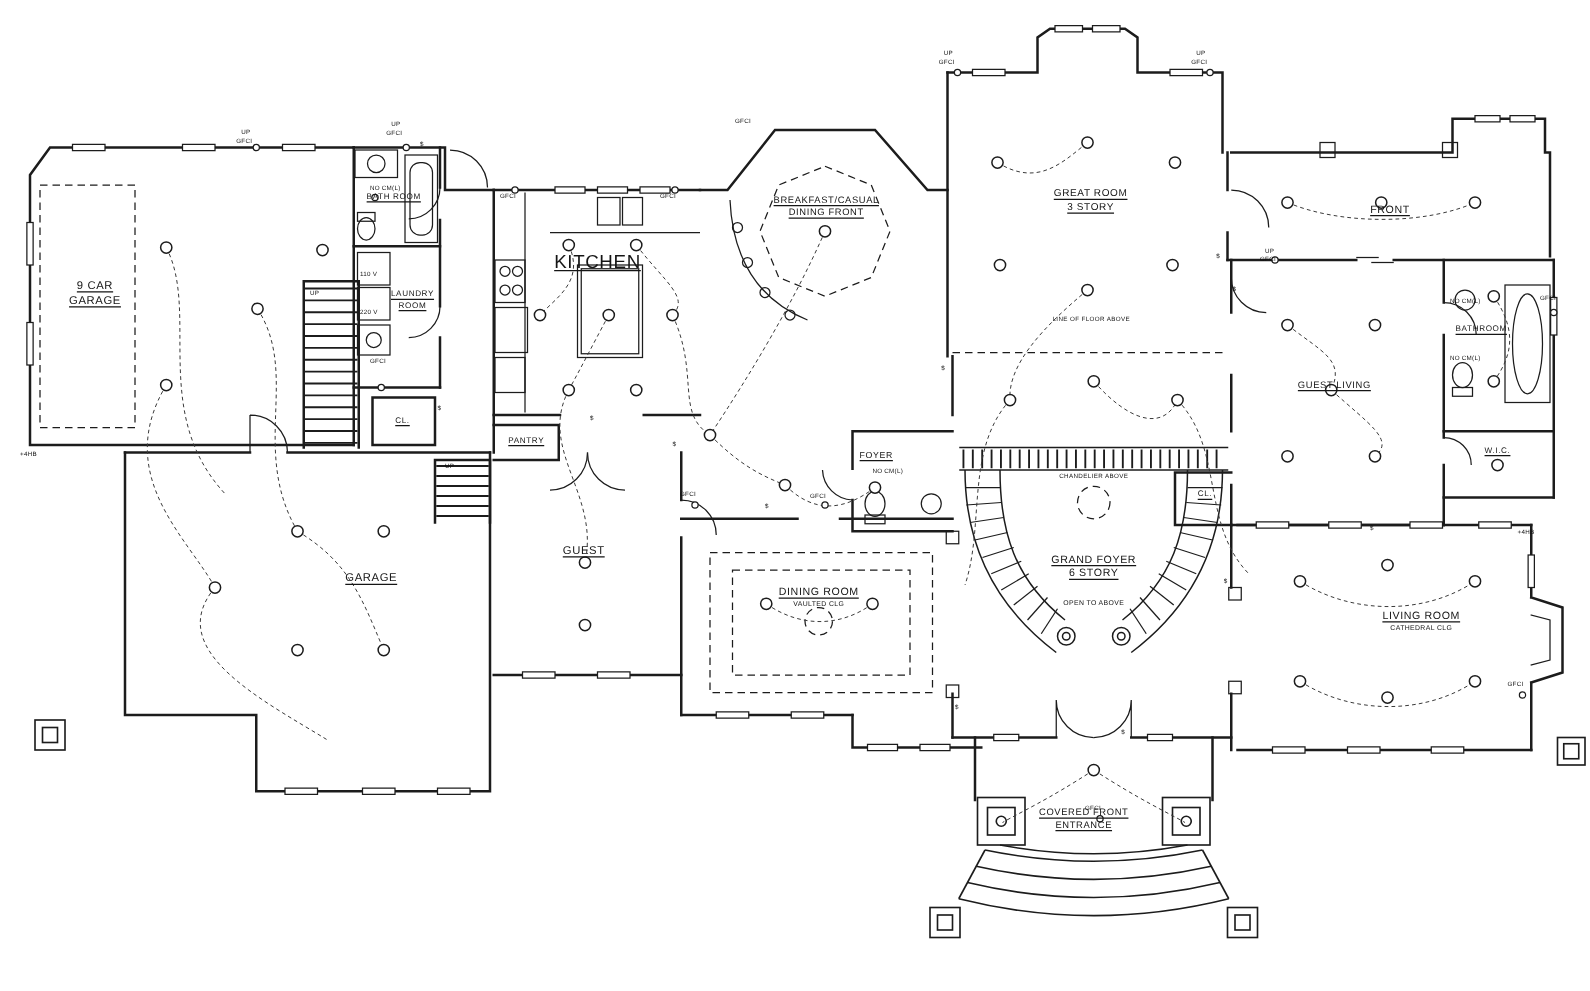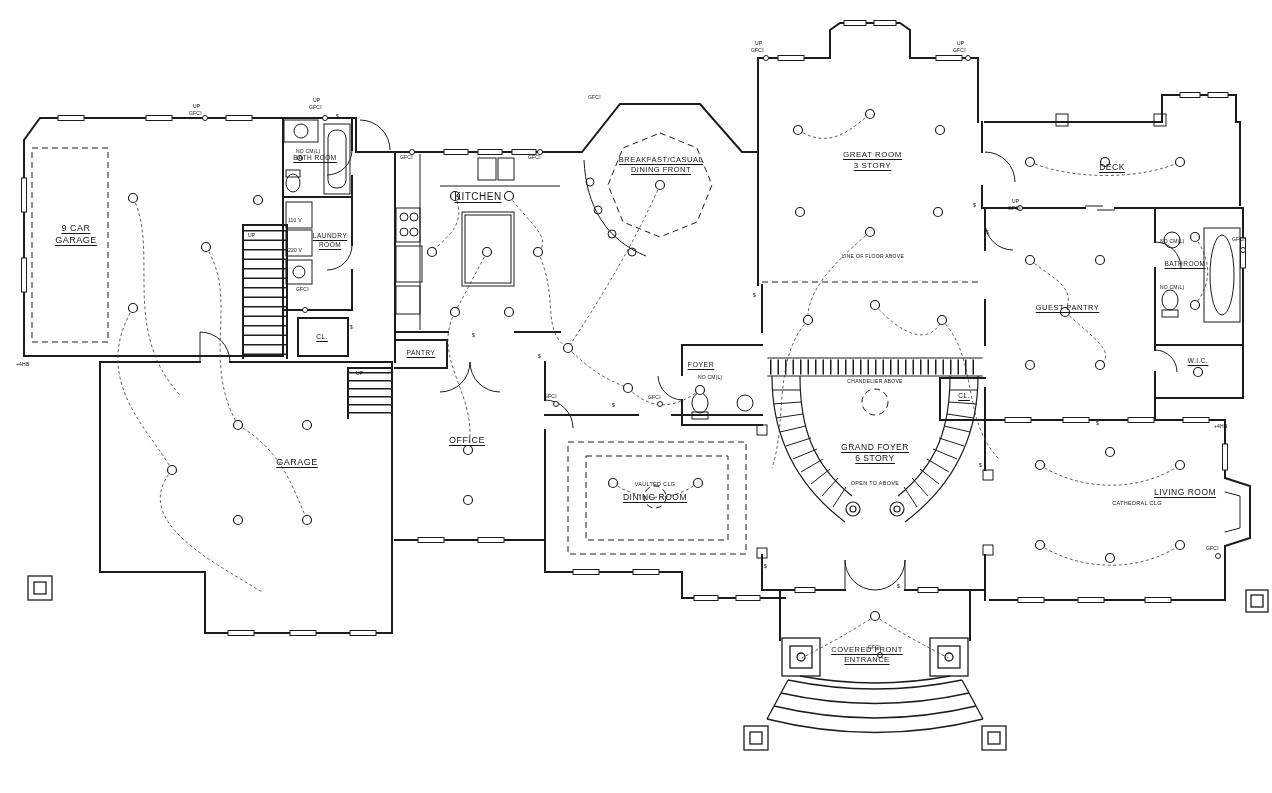--- a/index.html
+++ b/index.html
@@ -371,38 +371,38 @@
         <circle cx="300" cy="158" r="2.5"></circle>
   </g>
 </svg>
 
 <span class="lbl" style="left:30px;top:222px;width:92px;font-size:9px">9 CAR
 GARAGE</span>
 <span class="lbl" style="left:262px;top:456px;width:70px;font-size:9px">GARAGE</span>
 <span class="lbl" style="left:286px;top:154px;width:58px;font-size:6.5px">BATH ROOM</span>
 <span class="lbl" style="left:302px;top:232px;width:56px;font-size:6.5px">LAUNDRY
 ROOM</span>
-<span class="lbl" style="left:443px;top:190px;width:70px;font-size:10px">KITCHEN</span>
+<span class="lbl" style="left:443px;top:200px;width:70px;font-size:15px">KITCHEN</span>
 <span class="lbl" style="left:396px;top:349px;width:50px;font-size:6.5px">PANTRY</span>
 <span class="lbl" style="left:306px;top:333px;width:32px;font-size:6.5px">CL.</span>
-<span class="lbl" style="left:432px;top:434px;width:70px;font-size:9px">OFFICE</span>
+<span class="lbl" style="left:432px;top:434px;width:70px;font-size:9px">GUEST</span>
 <span class="lbl" style="left:602px;top:155px;width:118px;font-size:7.5px">BREAKFAST/CASUAL
 DINING FRONT</span>
 <span class="lbl" style="left:820px;top:150px;width:105px;font-size:8px">GREAT ROOM
 3 STORY</span>
-<span class="lbl" style="left:1080px;top:162px;width:64px;font-size:8.5px">DECK</span>
-<span class="lbl" style="left:1005px;top:303px;width:125px;font-size:7.5px">GUEST PANTRY</span>
+<span class="lbl" style="left:1080px;top:162px;width:64px;font-size:8.5px">FRONT</span>
+<span class="lbl" style="left:1005px;top:303px;width:125px;font-size:7.5px">GUEST LIVING</span>
 <span class="lbl" style="left:1152px;top:260px;width:66px;font-size:6.5px">BATHROOM</span>
 <span class="lbl" style="left:1172px;top:357px;width:52px;font-size:6.5px">W.I.C.</span>
-<span class="lbl" style="left:602px;top:492px;width:106px;font-size:8.5px">DINING ROOM</span>
+<span class="lbl" style="left:602px;top:468px;width:106px;font-size:8.5px">DINING ROOM</span>
 <span class="sub" style="left:602px;top:481px;width:106px;font-size:5.5px">VAULTED CLG</span>
 <span class="lbl" style="left:822px;top:442px;width:106px;font-size:8.5px">GRAND FOYER
 6 STORY</span>
 <span class="sub" style="left:822px;top:480px;width:106px;font-size:5.5px">OPEN TO ABOVE</span>
-<span class="lbl" style="left:1132px;top:487px;width:106px;font-size:8.5px">LIVING ROOM</span>
+<span class="lbl" style="left:1084px;top:487px;width:106px;font-size:8.5px">LIVING ROOM</span>
 <span class="sub" style="left:1084px;top:500px;width:106px;font-size:5.5px">CATHEDRAL CLG</span>
 <span class="lbl" style="left:812px;top:645px;width:110px;font-size:7.5px">COVERED FRONT
 ENTRANCE</span>
 <span class="lbl" style="left:676px;top:360px;width:50px;font-size:7px">FOYER</span>
 <span class="lbl" style="left:948px;top:392px;width:32px;font-size:6.5px">CL.</span>
 <span class="sub" style="left:818px;top:253px;width:110px;font-size:5px">LINE OF FLOOR ABOVE</span>
 <span class="sub" style="left:828px;top:378px;width:94px;font-size:5px">CHANDELIER ABOVE</span>
 
 <span class="tt" style="left:193px;top:104px">UP</span>
 <span class="tt" style="left:189px;top:111px">GFCI</span>

